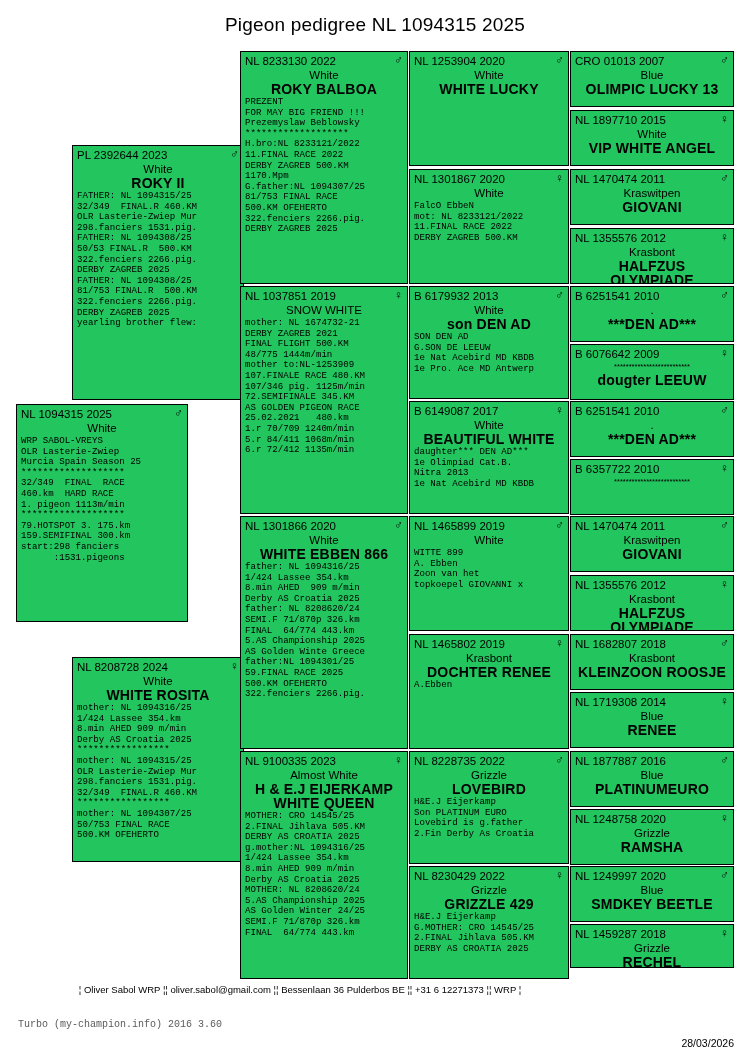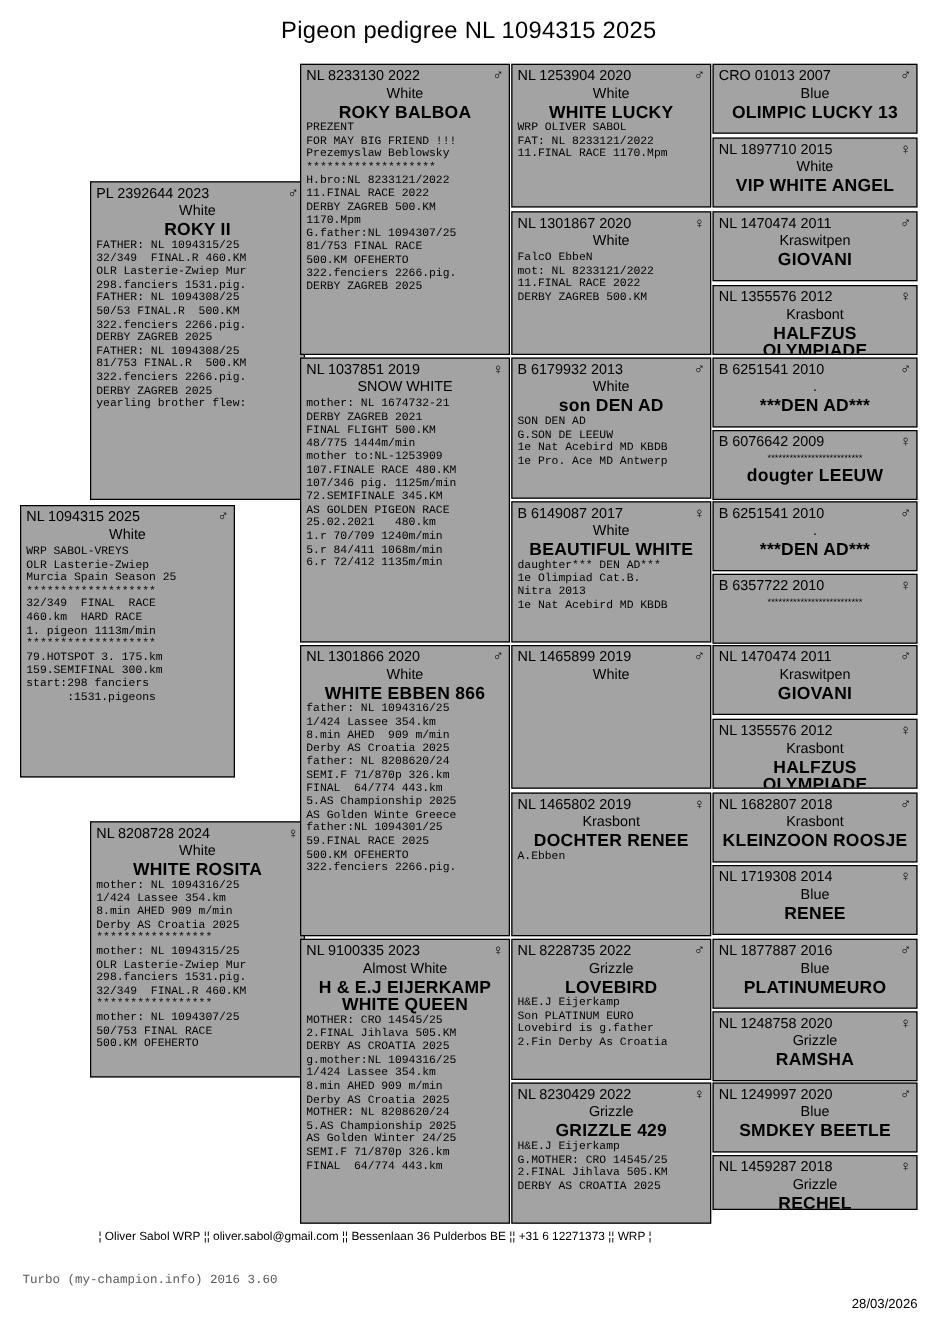--- a/index.html
+++ b/index.html
@@ -14,21 +14,21 @@
   }
   .title {
     position:absolute; top:14px; left:0; width:750px;
     text-align:center;
     font-size:19px;
     letter-spacing:0.2px;
   }
   .box {
     position:absolute;
     border:1px solid #000;
-    background:#a3a3a3;
+    background:#22c55e;
     padding:2px 4px 2px 4px;
     overflow:hidden;
   }
   .hdr {
     display:flex; justify-content:space-between; align-items:flex-start;
     font-size:11.5px;
     line-height:14px;
   }
   .ring { white-space:nowrap; }
   .sex { font-size:12px; line-height:13px; padding-left:3px; }
@@ -226,23 +226,20 @@
 FINAL  64/774 443.km</div>
 </div>
 
 <div class="box" style="left:409px; top:51px; width:160px; height:115px;">
   <div class="hdr">
     <span class="ring">NL 1253904 2020</span>
     <span class="sex">♂</span>
   </div>
   <div class="color">White</div>
   <div class="name">WHITE LUCKY</div>
-  <div class="mono">WRP OLIVER SABOL
-FAT: NL 8233121/2022
-11.FINAL RACE 1170.Mpm</div>
 </div>
 
 <div class="box" style="left:409px; top:169px; width:160px; height:115px;">
   <div class="hdr">
     <span class="ring">NL 1301867 2020</span>
     <span class="sex">♀</span>
   </div>
   <div class="color">White</div>
   <div class="mono">FalcO EbbeN
 mot: NL 8233121/2022
@@ -275,20 +272,24 @@
 Nitra 2013
 1e Nat Acebird MD KBDB</div>
 </div>
 
 <div class="box" style="left:409px; top:516px; width:160px; height:115px;">
   <div class="hdr">
     <span class="ring">NL 1465899 2019</span>
     <span class="sex">♂</span>
   </div>
   <div class="color">White</div>
+  <div class="mono">WITTE 899
+A. Ebben
+Zoon van het
+topkoepel GIOVANNI x</div>
 </div>
 
 <div class="box" style="left:409px; top:634px; width:160px; height:115px;">
   <div class="hdr">
     <span class="ring">NL 1465802 2019</span>
     <span class="sex">♀</span>
   </div>
   <div class="color">Krasbont</div>
   <div class="name">DOCHTER RENEE</div>
   <div class="mono">A.Ebben</div>

